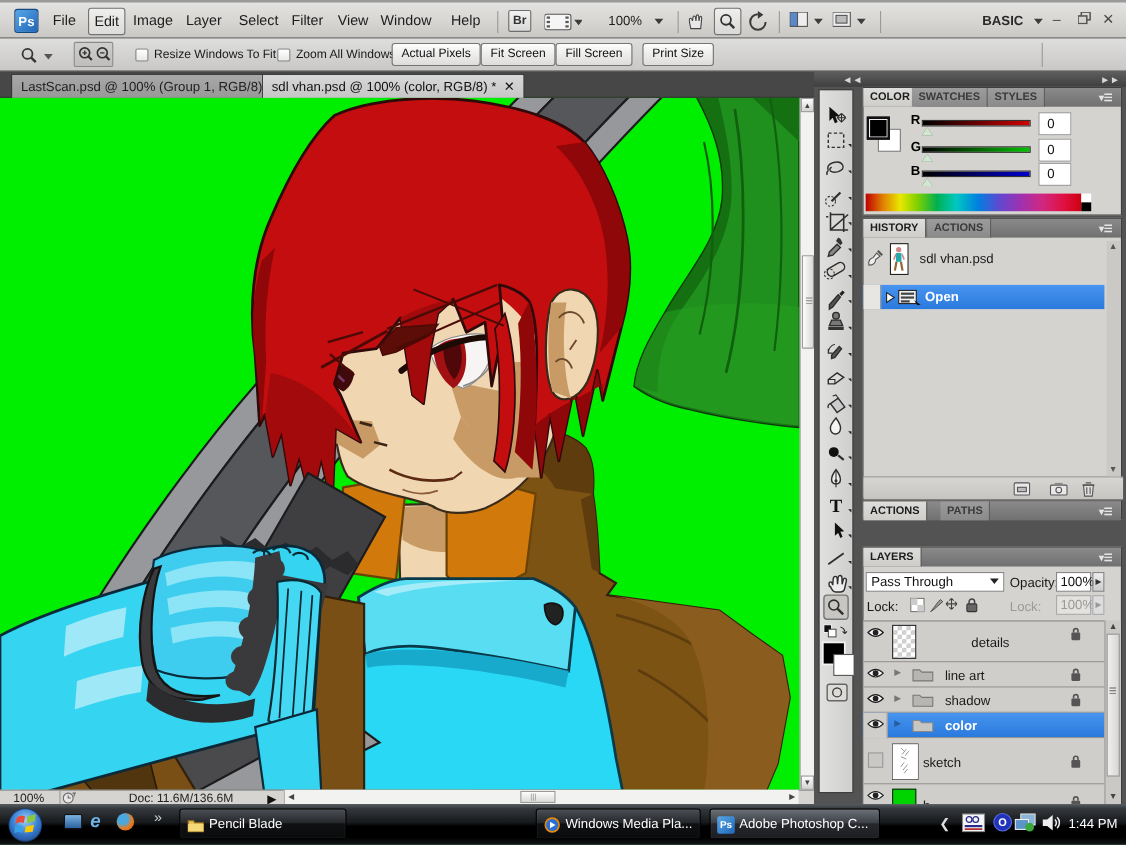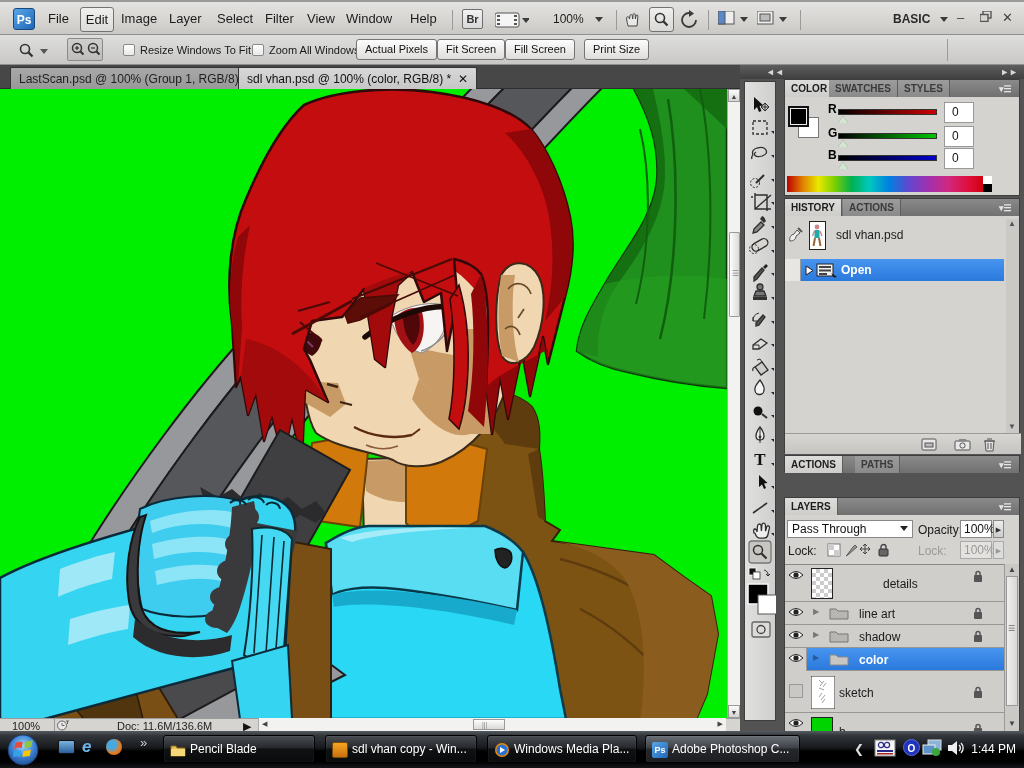--- a/index.html
+++ b/index.html
@@ -675,24 +675,20 @@
   <div class="abs" style="left:58px;top:9px;width:17px;height:14px;background:linear-gradient(#7ab3e0,#2a5f9e);border:1px solid #111;border-radius:2px;"></div>
   <span class="abs" style="left:82px;top:6px;color:#6fb4e8;font-size:17px;font-style:italic;font-weight:bold;">e</span>
   <div class="abs" style="left:106px;top:8px;width:16px;height:16px;border-radius:50%;background:radial-gradient(circle at 35% 35%,#4aa8e0 30%,#e87b1e 60%,#c45a10);"></div>
   <span class="abs" style="left:140px;top:4px;color:#ccc;font-size:13px;">»</span>
   <div class="abs tbtn" style="left:163px;width:152px;">
     <svg class="ticon" viewBox="0 0 16 16">
         <path d="M1,4 L6,4 7,6 15,6 15,14 1,14 Z" fill="#e8c25a" stroke="#8a6a1a"></path>
         <path d="M1,7 L15,7 15,14 1,14 Z" fill="#f5d878"></path>
       </svg>
     <span class="lbl">Pencil Blade</span>
-  </div>
-  <div class="abs tbtn" style="left:325px;width:152px;">
-    <div class="ticon" style="background:linear-gradient(#f5a623,#c87010);border-radius:2px;border:1px solid #7a4a08;"></div>
-    <span class="lbl">sdl vhan copy - Win...</span>
   </div>
   <div class="abs tbtn" style="left:487px;width:150px;">
     <svg class="ticon" viewBox="0 0 16 16">
         <circle cx="8" cy="8" r="7" fill="#e8890a"></circle>
         <circle cx="8" cy="8" r="5.5" fill="#2a6fd4"></circle>
         <path d="M6,5 l5,3 -5,3 z" fill="#fff"></path>
       </svg>
     <span class="lbl">Windows Media Pla...</span>
   </div>
   <div class="abs tbtn" style="left:645px;width:155px;background:linear-gradient(#6a7076 0%,#3e4248 45%,#26282c 50%,#1c1e22 100%);">

